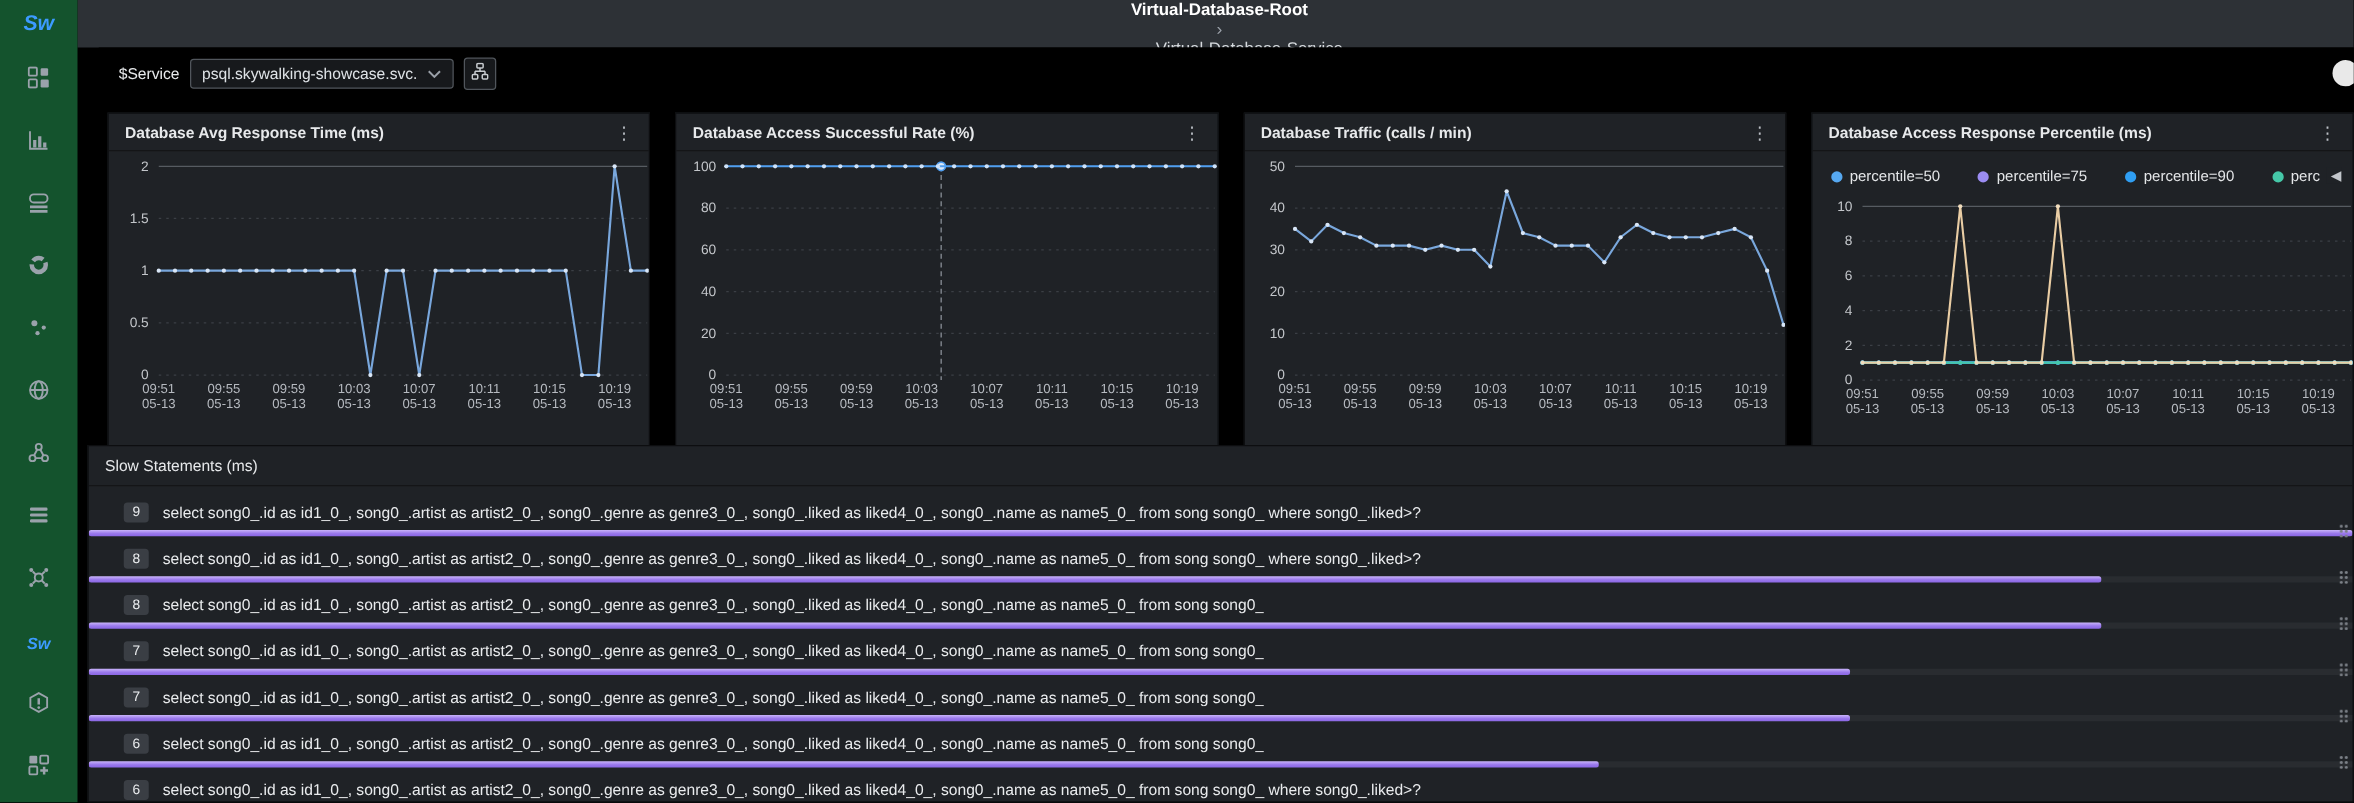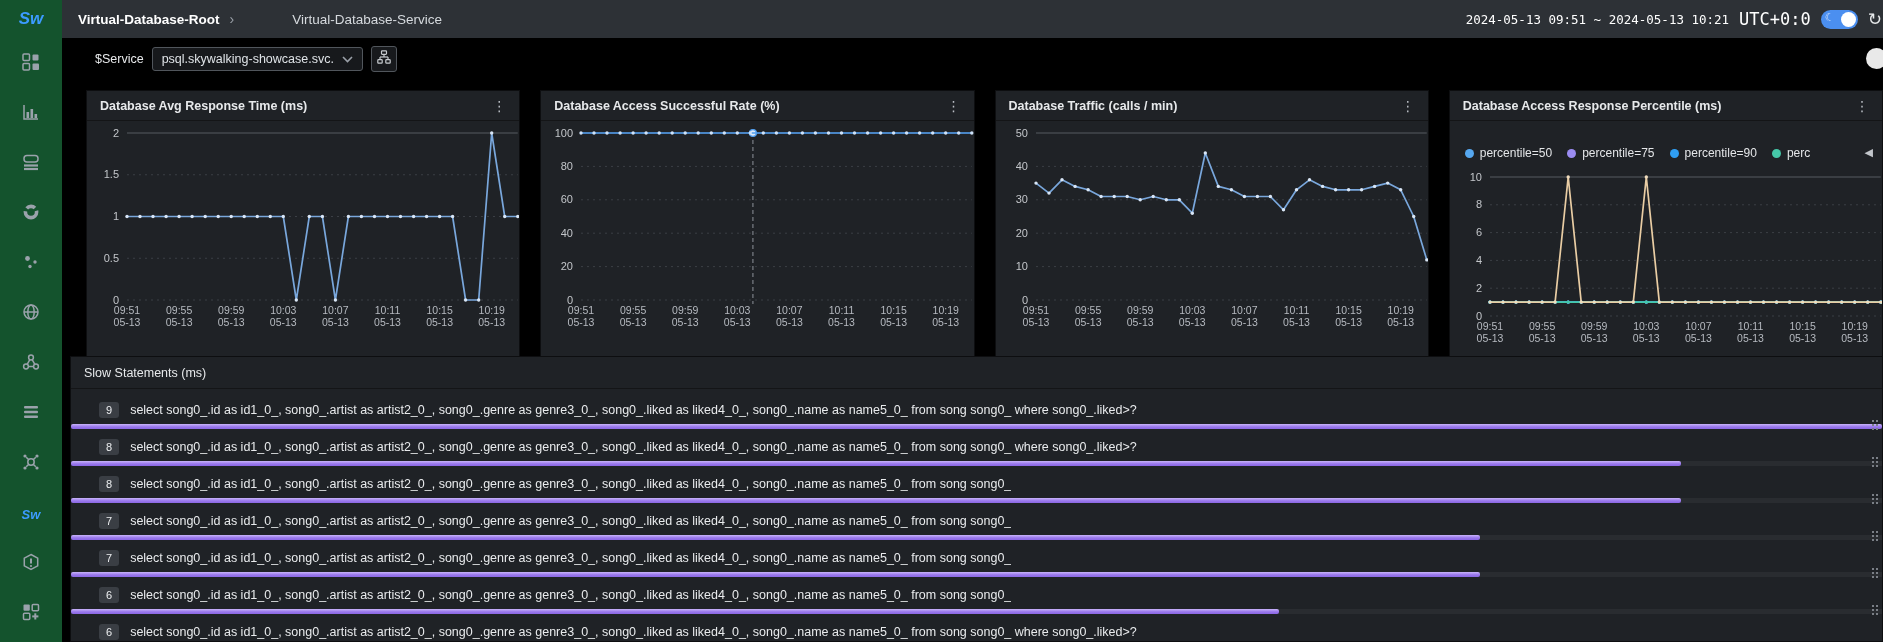--- a/index.html
+++ b/index.html
@@ -12,21 +12,21 @@
     background:#14532d; z-index:5; display:flex; flex-direction:column; align-items:center; }
   .side-logo { margin:9px 0 10px; font-weight:bold; font-style:italic; font-size:17px; color:#3c9bff; cursor:pointer; }
   .side-items { display:flex; flex-direction:column; align-items:center; }
   .side-item { width:40px; height:50px; display:flex; align-items:center; justify-content:center; cursor:pointer; }
   .side-item svg { stroke:#9aa2ab; fill:none; stroke-width:1.5; }
   .side-item .fillpart { fill:#9aa2ab; stroke:none; }
   .side-item.sw { color:#3c9bff; font-weight:bold; font-style:italic; font-size:13px; }
 
   
   .topbar { position:absolute; left:62px; right:0; top:0; height:38px; background:#2d3136;
-    display:flex; align-items:center; padding:0 10px 0 16px; overflow:hidden; }
+    display:flex; align-items:center; padding:0 10px 0 16px; overflow:hidden;flex-direction:column; }
   .crumb-root { font-weight:bold; font-size:13.5px; color:#fff; cursor:pointer; }
   .crumb-sep { margin:0 10px; color:#9aa0a8; font-size:14px; }
   .crumb-leaf { font-size:13.5px; color:#d6dade;margin-left:48px; }
   .topbar-right { margin-left:auto; display:flex; align-items:center; gap:10px; }
   .time-range { font-family:"DejaVu Sans Mono", monospace; font-size:12.5px; color:#fff; }
   .tz { font-family:"DejaVu Sans Mono", monospace; font-size:17px; color:#fff; }
   .toggle { width:37px; height:19px; border-radius:10px; background:#4b8ff0; position:relative; cursor:pointer; flex:none; }
   .toggle .moon { position:absolute; left:4px; top:1px; font-size:11px; color:#dfeafc; }
   .toggle .knob { position:absolute; right:2px; top:2px; width:15px; height:15px; border-radius:50%; background:#fff; }
   .refresh { font-size:17px; color:#e8eaec; cursor:pointer; margin-right:-9px; }
@@ -45,22 +45,22 @@
     background:#e9e9e9; cursor:pointer; }
 
   
   .charts-row { position:absolute; left:70px; right:0; top:90px; height:312px; display:flex; gap:20px;padding-left:16px; }
   .panel { flex:1 1 0; background:#1f2226; border:1px solid #0d0e10; min-width:0; position:relative; }
   .panel-head { height:30px; display:flex; align-items:center; justify-content:space-between;
     padding:0 10px 0 13px; border-bottom:1px solid #141517; }
   .panel-title { font-size:12.5px; font-weight:600; color:#e7e9eb; white-space:nowrap; overflow:hidden; }
   .kebab { color:#b9bec4; font-size:14px; cursor:pointer; padding:0 3px; }
   .chart-svg { display:block; width:100%; }
-  .legend { height:24px; display:flex; align-items:center; gap:15px; padding-left:15px; margin-top:20px;
-    overflow:hidden; white-space:nowrap; position:relative; padding-right:26px; }
+  .legend { height:24px; display:flex; align-items:center; gap:15px; padding-left:15px; margin-top:8px;
+    overflow:hidden; white-space:nowrap; position:relative; padding-right:26px;justify-content:space-between; }
   .legend-item { display:flex; align-items:center; gap:6px; font-size:12px; color:#e4e6e8; cursor:pointer; flex:none; }
   .legend-dot { width:9px; height:9px; border-radius:50%; flex:none; }
   .legend-prev { position:absolute; right:9px; top:5px; color:#c2c6cb; font-size:11px; cursor:pointer; background:#1f2226; padding-left:4px; }
 
   
   .slow-panel { position:absolute; left:70px; right:0; top:356px; height:286px;
     background:#1f2226; border:1px solid #0d0e10; overflow:hidden; }
   .slow-head { height:32px; display:flex; align-items:center; padding-left:13px;
     border-bottom:1px solid #141517; }
   .slow-title { font-size:12.5px; color:#e7e9eb; }

